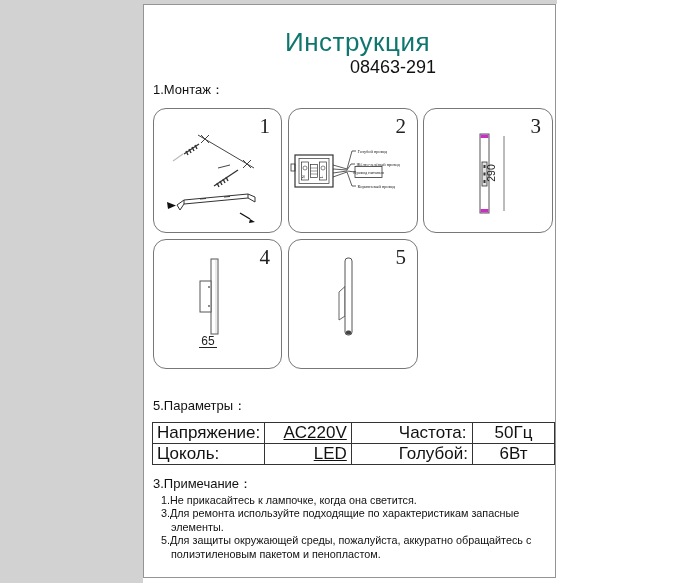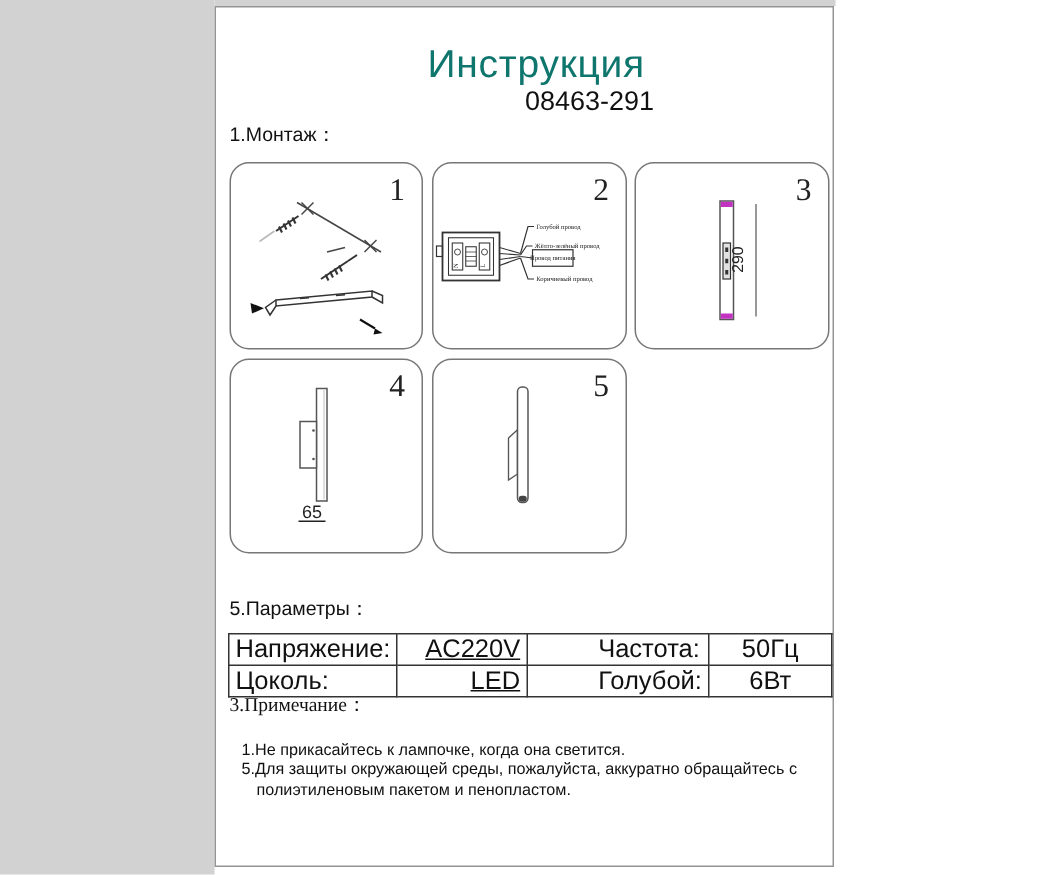--- a/index.html
+++ b/index.html
@@ -19,21 +19,21 @@
     position:absolute;left:0;top:22px;width:100%;padding-left:16px;box-sizing:border-box;
     text-align:center;font-size:26px;letter-spacing:0.5px;color:#0f766e;
   }
   .model{
     position:absolute;left:178px;top:52px;width:142px;text-align:center;
     font-size:18px;color:#111;
   }
   .sec-heading{position:absolute;left:9px;font-size:13px;color:#111;}
   .h-montage{top:76px;}
   .h-params{top:392px;}
-  .h-notes{top:456px;font-family:Liberation Serif, serif;}
+  .h-notes{top:470px;}
   .panel{
     position:absolute;border:1px solid #777;border-radius:13px;background:#fff;
     box-sizing:border-box;
   }
   .p1{left:9px;top:103px;width:129px;height:125px;}
   .p2{left:144px;top:103px;width:130px;height:125px;}
   .p3{left:279px;top:103px;width:130px;height:125px;}
   .p4{left:9px;top:234px;width:129px;height:130px;}
   .p5{left:144px;top:234px;width:130px;height:130px;}
   .panel-num{
@@ -210,16 +210,17 @@
       <td class="c3">Голубой:</td>
       <td class="c4">6Вт</td>
     </tr>
   </tbody>
     </table>
 
   <div class="sec-heading h-notes">3.Примечание：</div>
 
   <div class="notes">
     <div class="note-item">1.Не прикасайтесь к лампочке, когда она светится.</div>
+    <div class="note-item">3.Для ремонта используйте подходящие по характеристикам запасные элементы.</div>
     <div class="note-item">5.Для защиты окружающей среды, пожалуйста, аккуратно обращайтесь с полиэтиленовым пакетом и пенопластом.</div>
   </div>
 
 </div>
 
 </body></html>

